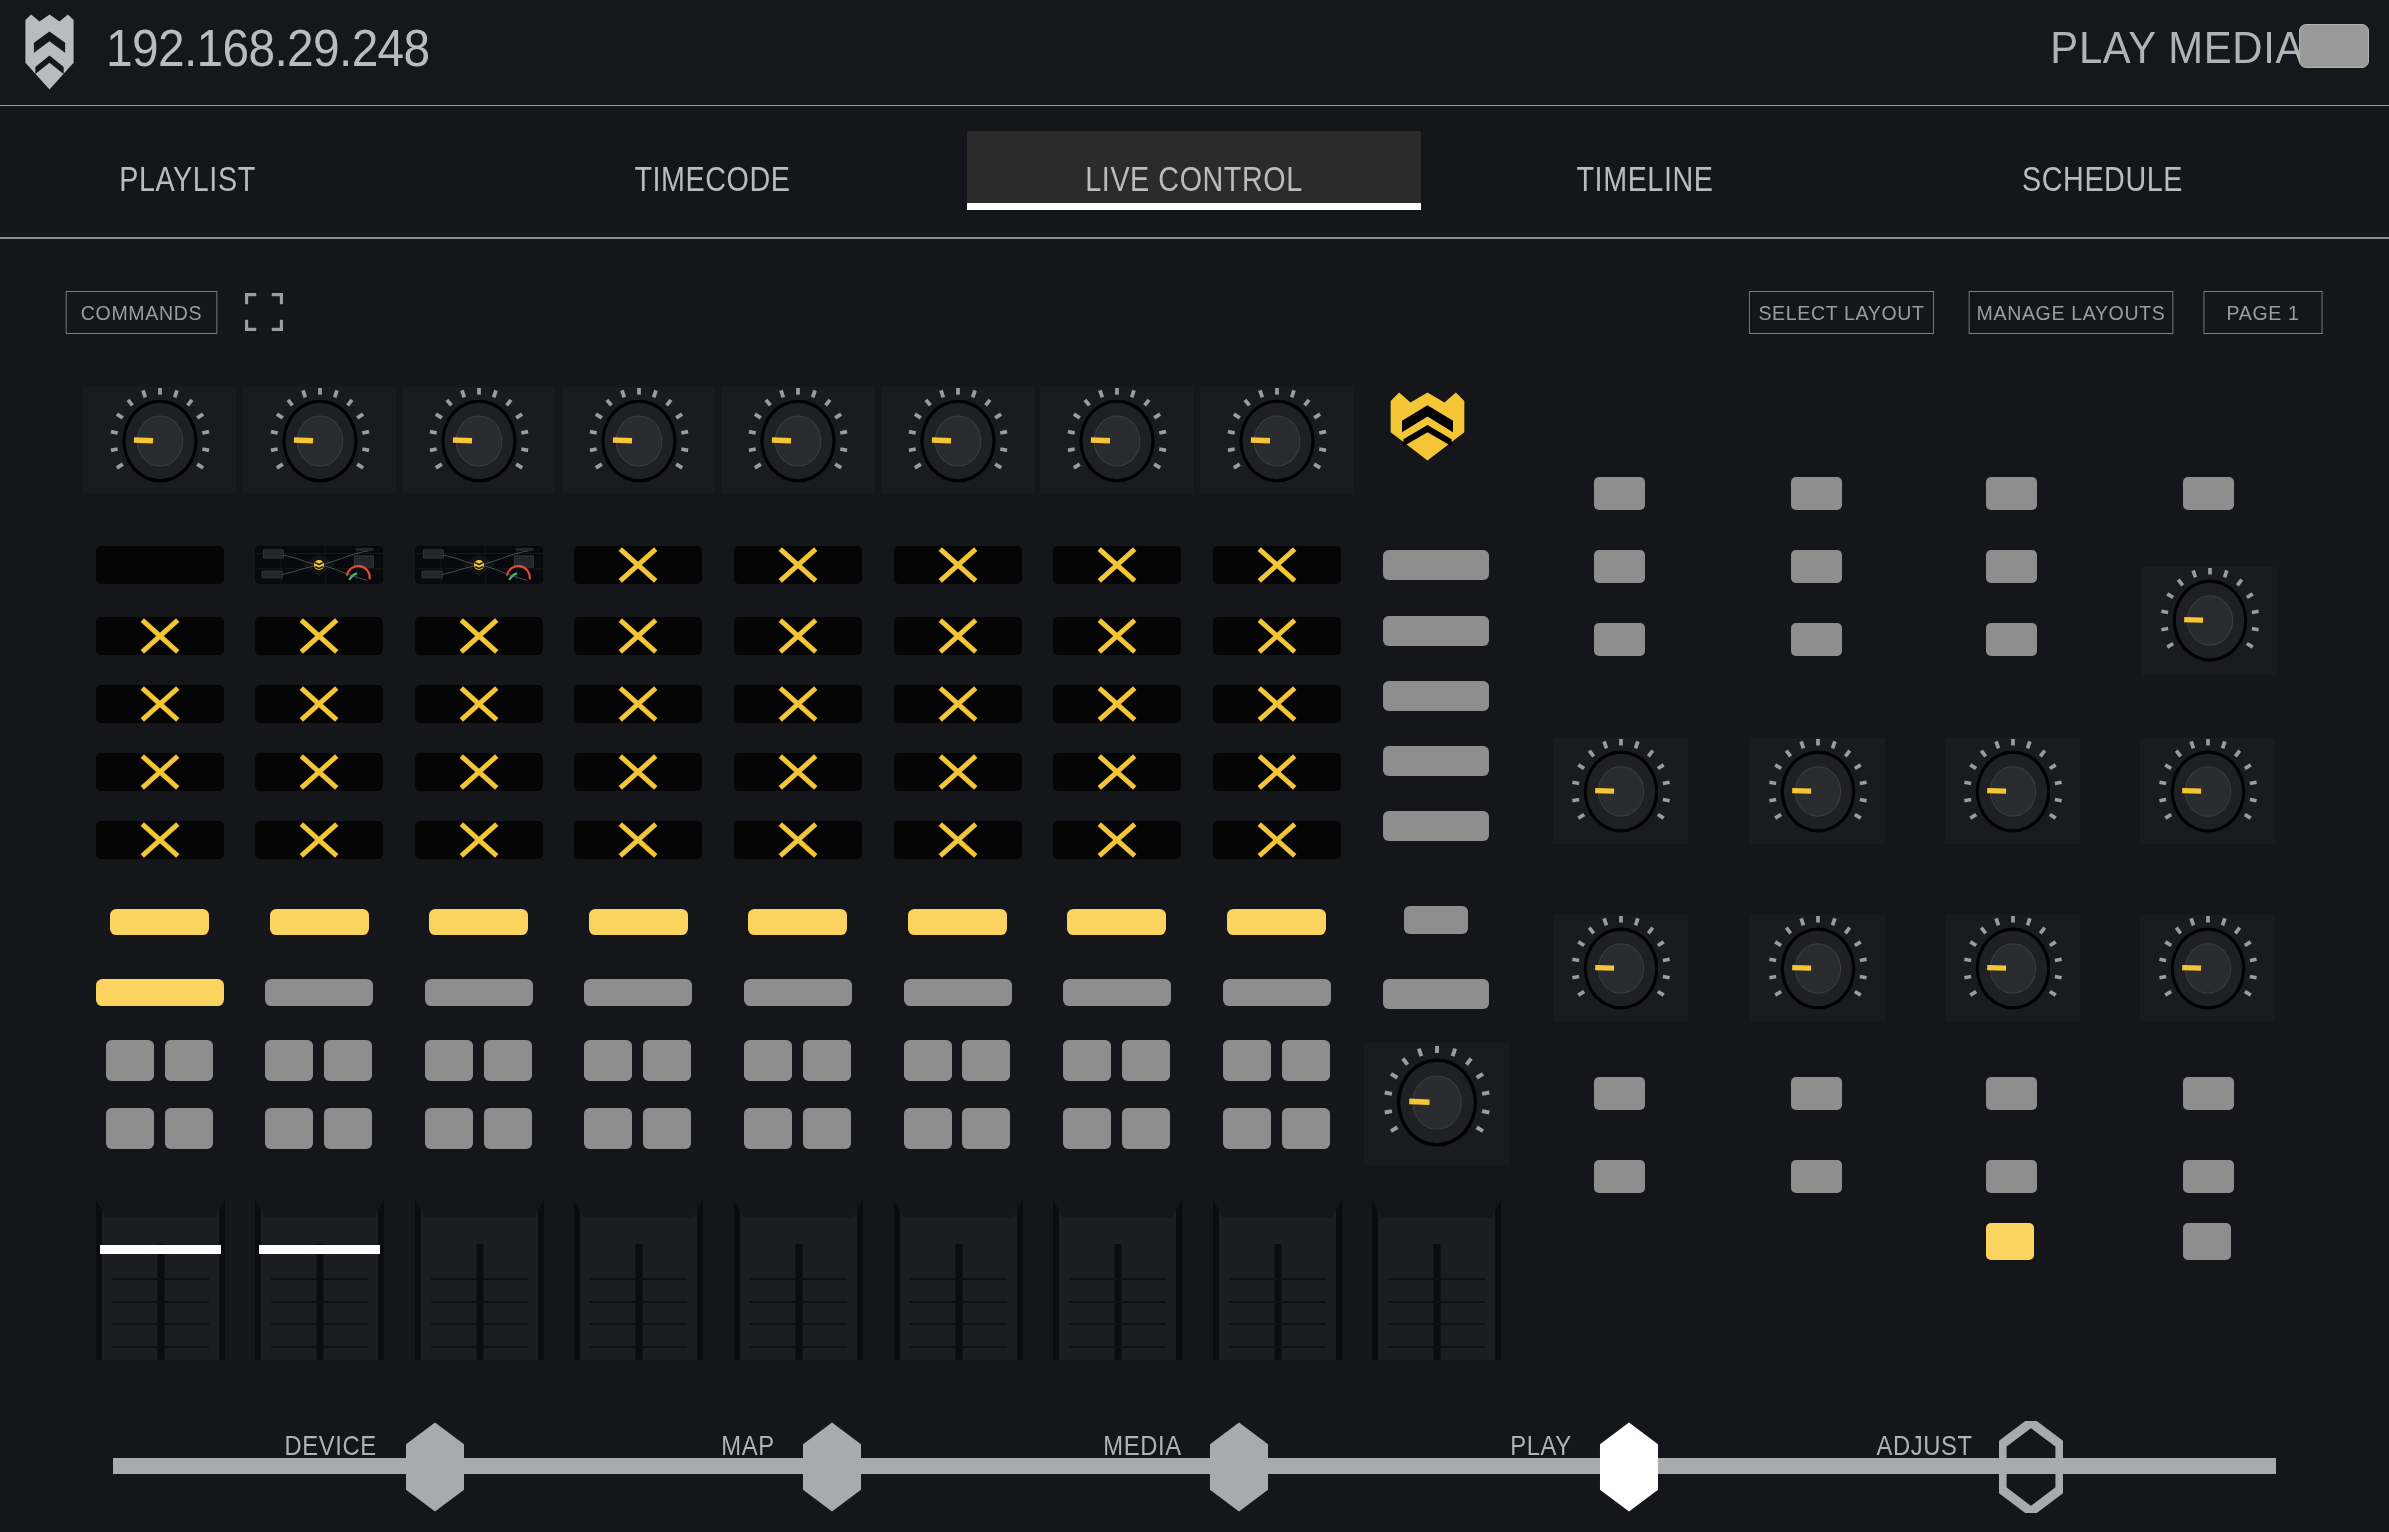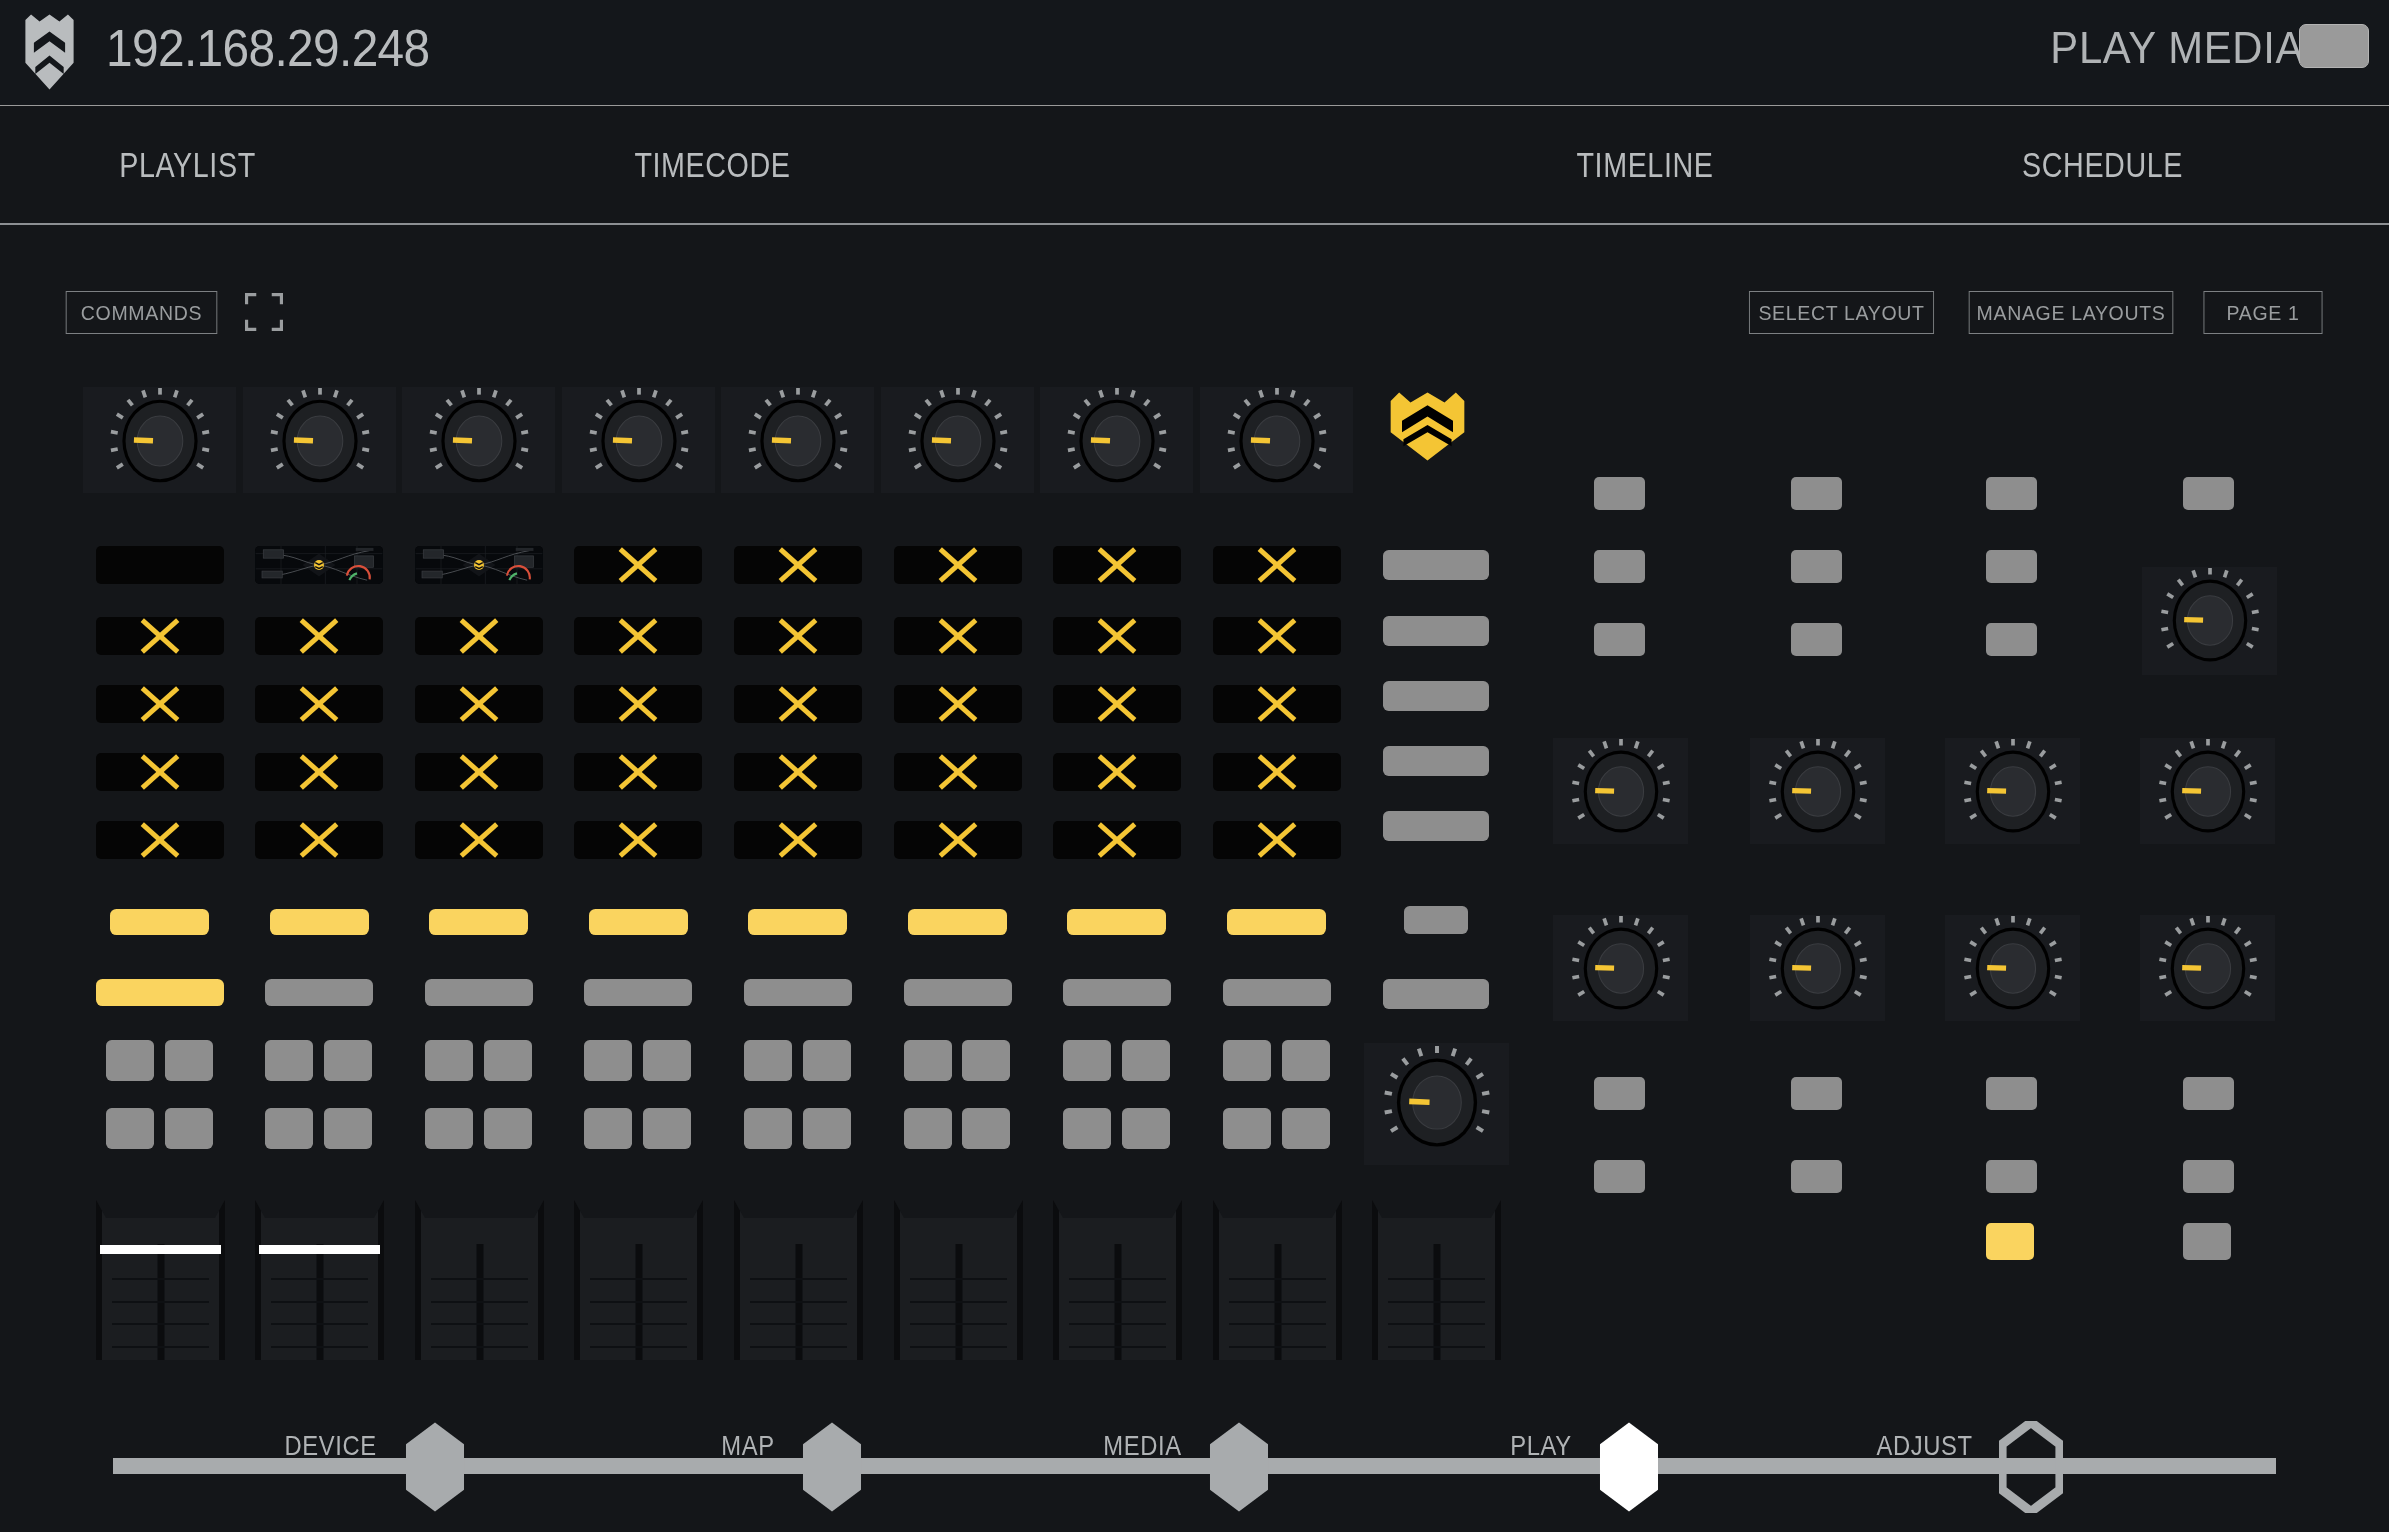--- a/index.html
+++ b/index.html
@@ -29,21 +29,21 @@
     font-size:44px; color:#b0b3b5; letter-spacing:0.7px;
     transform:scaleX(0.95); transform-origin:right top;
   }
   .header-pill {
     position:absolute; right:20px; top:24px; width:70px; height:44px;
     background:#9a9a9a; border-radius:7px; border:1.4px solid #b3b3b3;
   }
 
   
   .tabbar {
-    position:absolute; left:0; top:108px; width:2389px; height:121px;
+    position:absolute; left:0; top:122px; width:2389px; height:121px;
   }
   .tab {
     position:absolute; top:8.5px; height:79px;
     display:flex; align-items:center; justify-content:center;
     font-size:35px; color:#b9bcbe; letter-spacing:0.7px;
     transform:scaleX(0.82);
   }
   .tab-wrap { position:absolute; top:8.5px; height:79px; }
   .tab-active-bg { background:#2b2b2b; }
   .tab-underline {
@@ -163,20 +163,24 @@
 </div>
 
 <div class="tabbar">
   <div class="tab-rule"></div>
 
   <div class="tab-wrap" style="left:106px;width:163px;">
     <div class="tab" style="left:0;width:163px;">PLAYLIST</div>
   </div>
   <div class="tab-wrap" style="left:624px;width:177px;">
     <div class="tab" style="left:0;width:177px;">TIMECODE</div>
+  </div>
+  <div class="tab-wrap tab-active-bg" style="left:967px;width:454px;">
+    <div class="tab" style="left:0;width:454px;">LIVE CONTROL</div>
+    <div class="tab-underline"></div>
   </div>
   <div class="tab-wrap" style="left:1560px;width:170px;">
     <div class="tab" style="left:0;width:170px;">TIMELINE</div>
   </div>
   <div class="tab-wrap" style="left:2014px;width:177px;">
     <div class="tab" style="left:0;width:177px;">SCHEDULE</div>
   </div>
 </div>
 
 <div>

